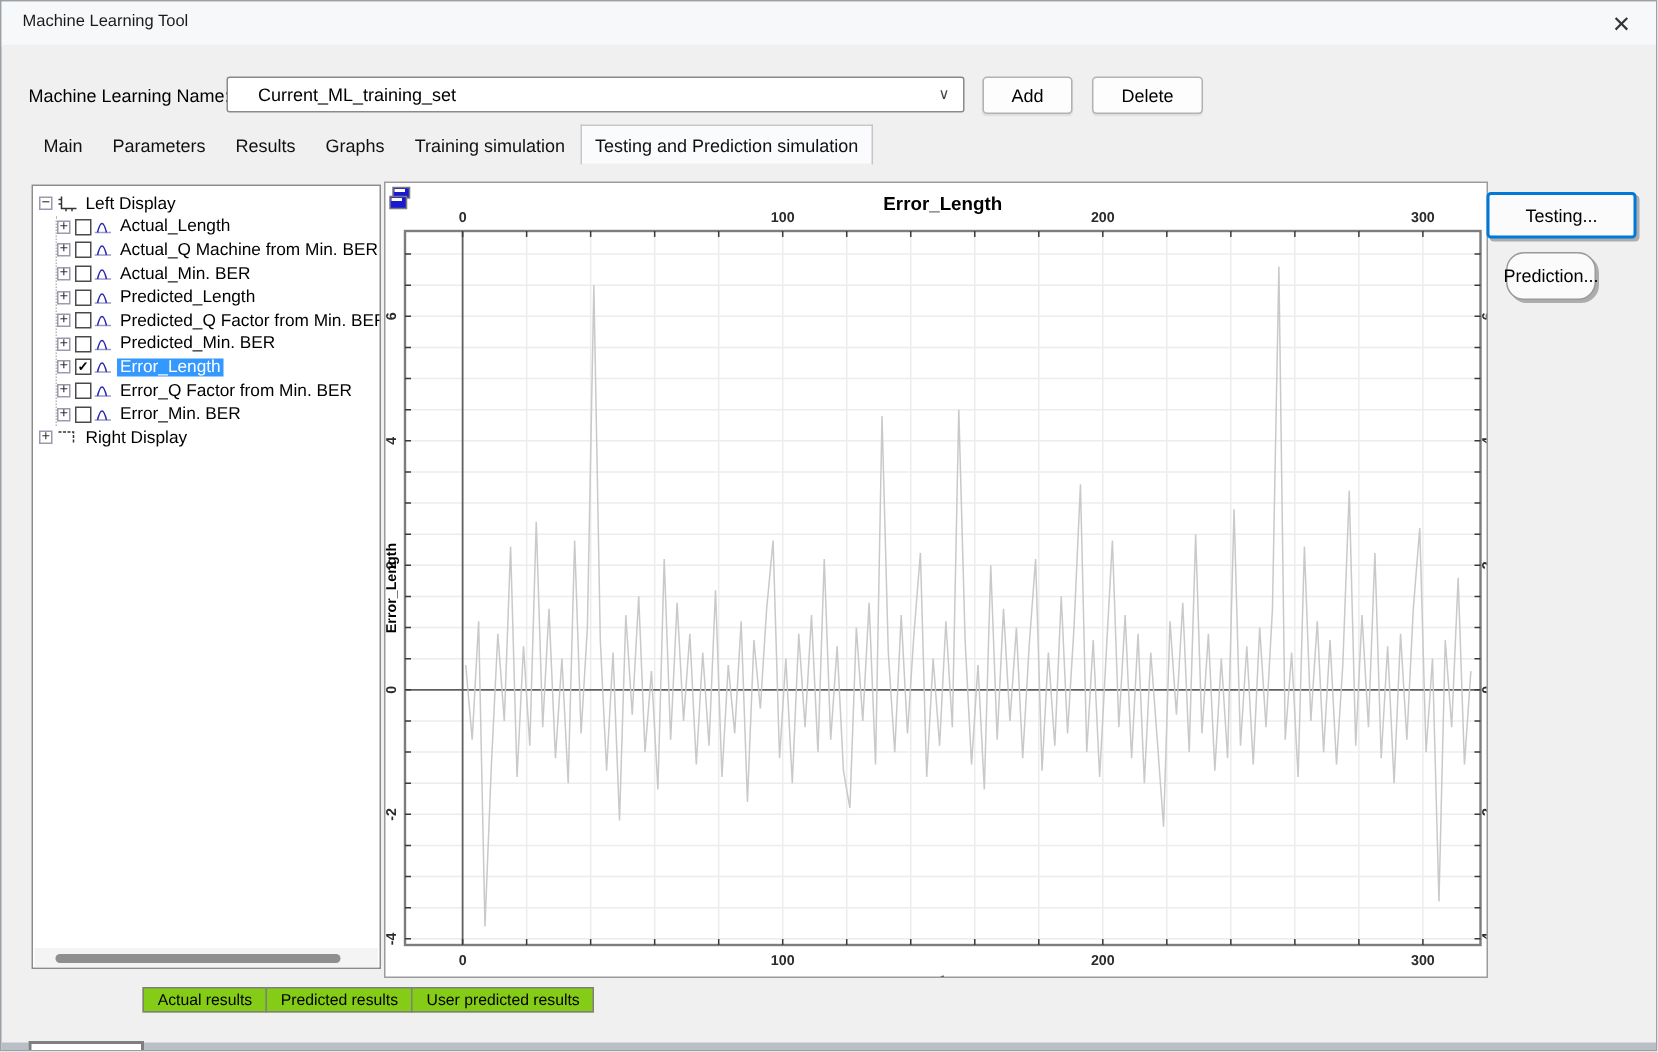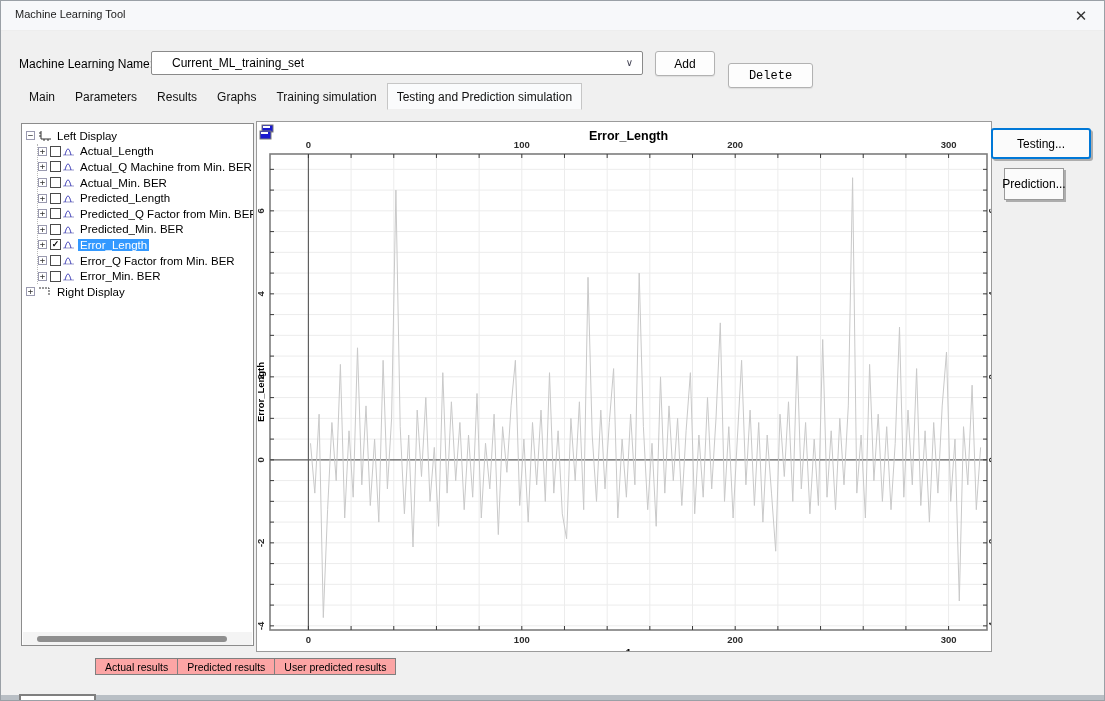--- a/index.html
+++ b/index.html
@@ -10,21 +10,21 @@
 
   .titlebar{position:absolute;top:0;left:0;right:0;height:30px;background:#f7f8fa;border-bottom:1px solid #ededed;}
   .title{position:absolute;left:14px;top:7px;font-size:11px;color:#1b1b1b;}
   .close-btn{position:absolute;right:0;top:0;width:46px;height:30px;display:flex;align-items:center;justify-content:center;font-size:15px;color:#333;cursor:default;}
 
   .name-label{position:absolute;left:18px;top:56px;font-size:12px;color:#000;}
   .combo{position:absolute;left:150px;top:50px;width:492px;height:24px;background:#fff;border:1px solid #8a8a8a;border-radius:2px;font-size:12px;color:#000;display:flex;align-items:center;padding-left:20px;}
   .combo .chevron{position:absolute;right:9px;top:5px;font-size:10px;color:#445;}
   .btn{position:absolute;height:25px;background:#fdfdfd;border:1px solid #b2b2b2;border-radius:3px;font-size:12px;color:#000;display:flex;align-items:center;justify-content:center;box-shadow:0 1px 1px rgba(0,0,0,.08);}
   .btn-add{left:654px;top:50px;width:60px;}
-  .btn-delete{left:727px;top:62px;width:85px;font-family:Liberation Mono, monospace;}
+  .btn-delete{left:727px;top:50px;width:74px;}
 
   .tab-strip{position:absolute;left:18px;top:84px;display:flex;align-items:flex-end;font-size:12px;color:#111;}
   .tab{padding:4px 9px 5px;border:1px solid transparent;white-space:nowrap;}
   .tab.active{background:#fafbfc;border-color:#c6c6c6;border-bottom-color:#f0f0f0;margin-top:-2px;padding-top:6px;}
 
   .tree-panel{position:absolute;left:20px;top:122px;width:233px;height:523px;background:#fff;border:1px solid #8c8c8c;overflow:hidden;}
   .tree{padding:4px 0 0 4px;font-size:11.5px;color:#000;white-space:nowrap;}
   .trow{display:flex;align-items:center;height:15.6px;}
   .expander{width:9px;height:9px;border:1px solid #9a9ab0;background:#fff;font-size:9px;line-height:7px;text-align:center;color:#333;margin-right:3px;flex:none;font-family:"DejaVu Sans Mono",monospace;}
   .checkbox{width:11px;height:11px;border:1px solid #4a4a4a;background:#fff;margin-right:2px;flex:none;font-size:9px;line-height:9px;font-weight:bold;text-align:center;color:#000;}
@@ -34,24 +34,24 @@
   .children{margin-left:11px;border-left:1px dotted #b8b8b8;}
   .hscroll{position:absolute;left:1px;right:1px;bottom:0;height:13px;background:#f4f4f4;}
   .hthumb{position:absolute;left:14px;top:4px;width:190px;height:6px;background:#8f8f8f;border-radius:3px;}
 
   .chart-panel{position:absolute;left:255px;top:120px;width:736px;height:531px;background:#fff;border:1px solid #9b9b9b;}
   .chart-svg{position:absolute;left:0;top:0;width:734px;height:529px;}
   .win-icon{position:absolute;left:2px;top:2px;width:15px;height:17px;}
 
   .side-btn{position:absolute;background:#fbfbfb;font-size:12px;color:#000;display:flex;align-items:center;justify-content:center;box-shadow:2px 2px 0 rgba(90,90,90,.45);}
   .btn-testing{left:990px;top:127px;width:100px;height:31px;border:2px solid #0078d7;border-radius:3px;}
-  .btn-prediction{left:1003px;top:167px;width:60px;height:32px;border:1px solid #9a9a9a;border-radius:0;}
+  .btn-prediction{left:1003px;top:167px;width:60px;height:32px;border:1px solid #9a9a9a;border-radius:12px;}
 
   .bottom-tabs{position:absolute;left:18px;top:657px;display:flex;align-items:flex-start;font-size:10.5px;color:#000;}
-  .btab{border:1px solid #7f7f7f;background:#fca5a5;padding:2px 9px 12px;height:17px;margin-left:-1px;white-space:nowrap;}
+  .btab{border:1px solid #7f7f7f;background:#84cc16;padding:2px 9px 12px;height:17px;margin-left:-1px;white-space:nowrap;}
   .btab.active{background:#fff;font-weight:bold;height:20px;border-width:2px;padding:6px 10px;margin-left:0;z-index:2;margin-top:36px;}
 </style>
 </head>
 <body>
 
 <div class="window">
   <div class="titlebar">
     <span class="title">Machine Learning Tool</span>
     <span class="close-btn">✕</span>
   </div>

